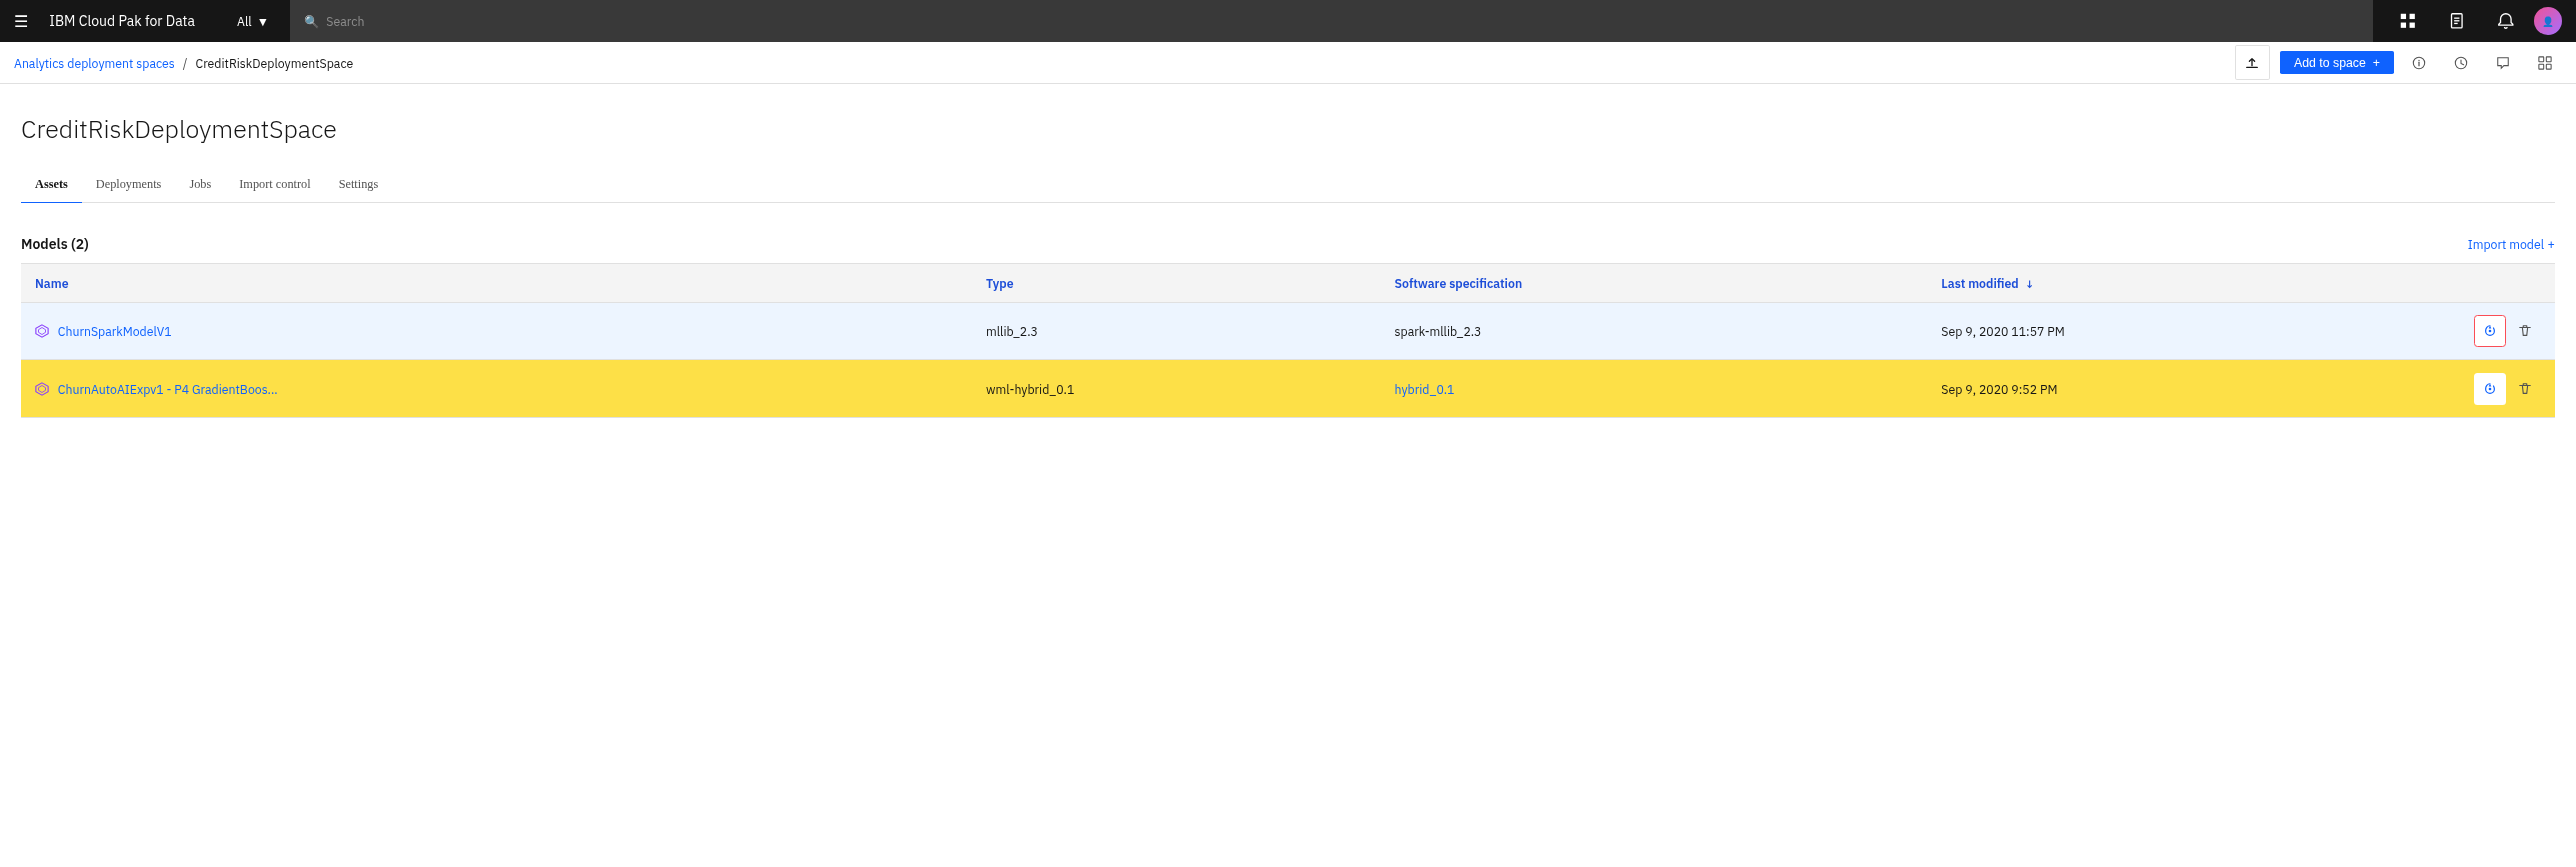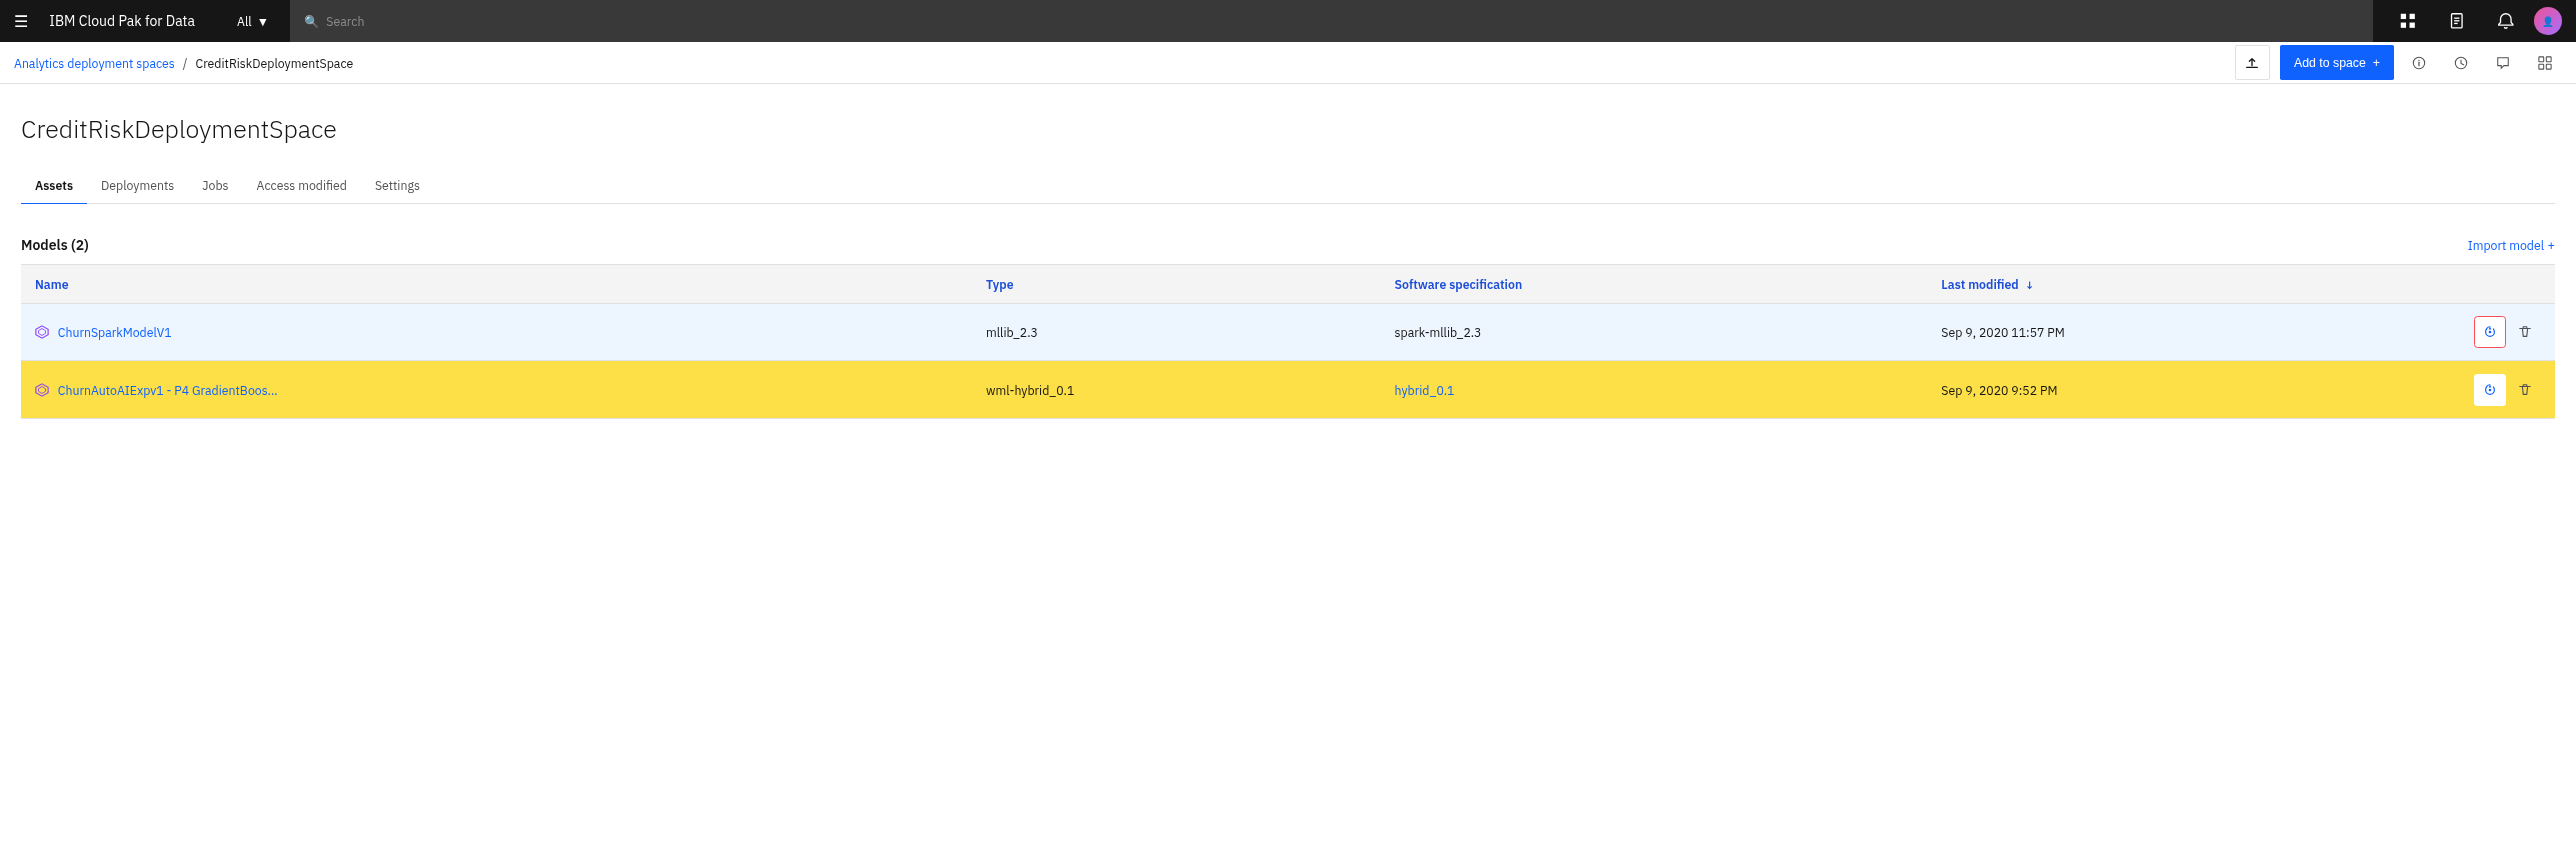--- a/index.html
+++ b/index.html
@@ -140,21 +140,21 @@
       background: #fff;
       color: #161616;
       font-size: 14px;
       border-radius: 1.8px;
       margin-right: 3.5px;
     }
     .add-to-space-btn {
       background: #0f62fe;
       color: #fff;
       border: none;
-      height: 35px;
+      height: 23px;
       padding: 0 14px;
       font-size: 12.3px;
       cursor: pointer;
       display: flex;
       align-items: center;
       gap: 7px;
       border-radius: 1.8px;
       white-space: nowrap;
     }
 
@@ -167,20 +167,21 @@
       font-weight: 300;
       color: #161616;
       margin-bottom: 21px;
     }
 
     
     .tabs {
       display: flex;
       border-bottom: 0.9px solid #e0e0e0;
       margin-bottom: 21px;
+      font-family: Liberation Serif, serif;
     }
     .tab {
       padding: 10.6px 14px;
       font-size: 12.3px;
       color: #525252;
       cursor: pointer;
       border-bottom: 1.8px solid transparent;
       margin-bottom: -0.9px;
       white-space: nowrap;
     }
@@ -397,21 +398,21 @@
     <div class="tab active">
       <span>Assets</span>
     </div>
     <div class="tab">
       <span>Deployments</span>
     </div>
     <div class="tab">
       <span>Jobs</span>
     </div>
     <div class="tab">
-      <span>Access modified</span>
+      <span>Import control</span>
     </div>
     <div class="tab">
       <span>Settings</span>
     </div>
   </div>
 
   <div>
     <div class="section-header">
       <span class="section-title">Models (2)</span>
       <a class="import-link">

